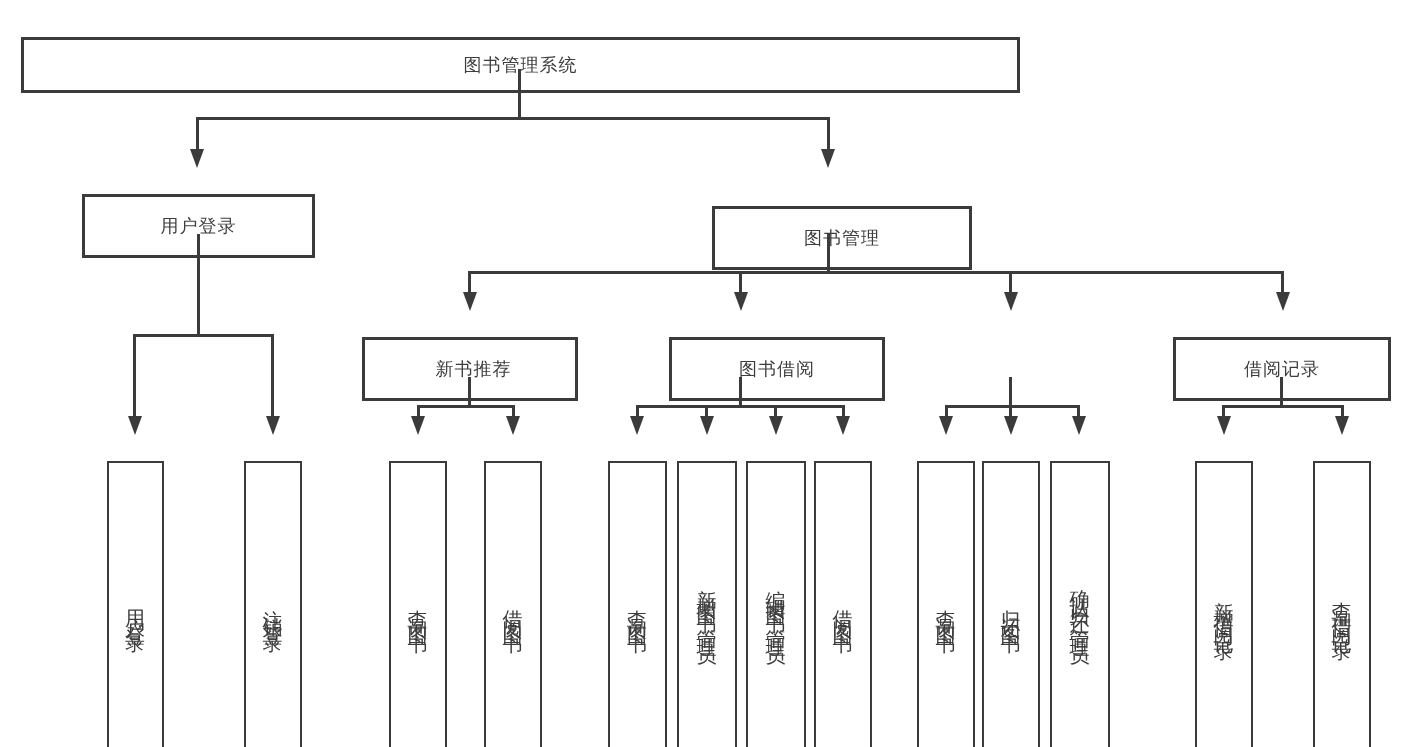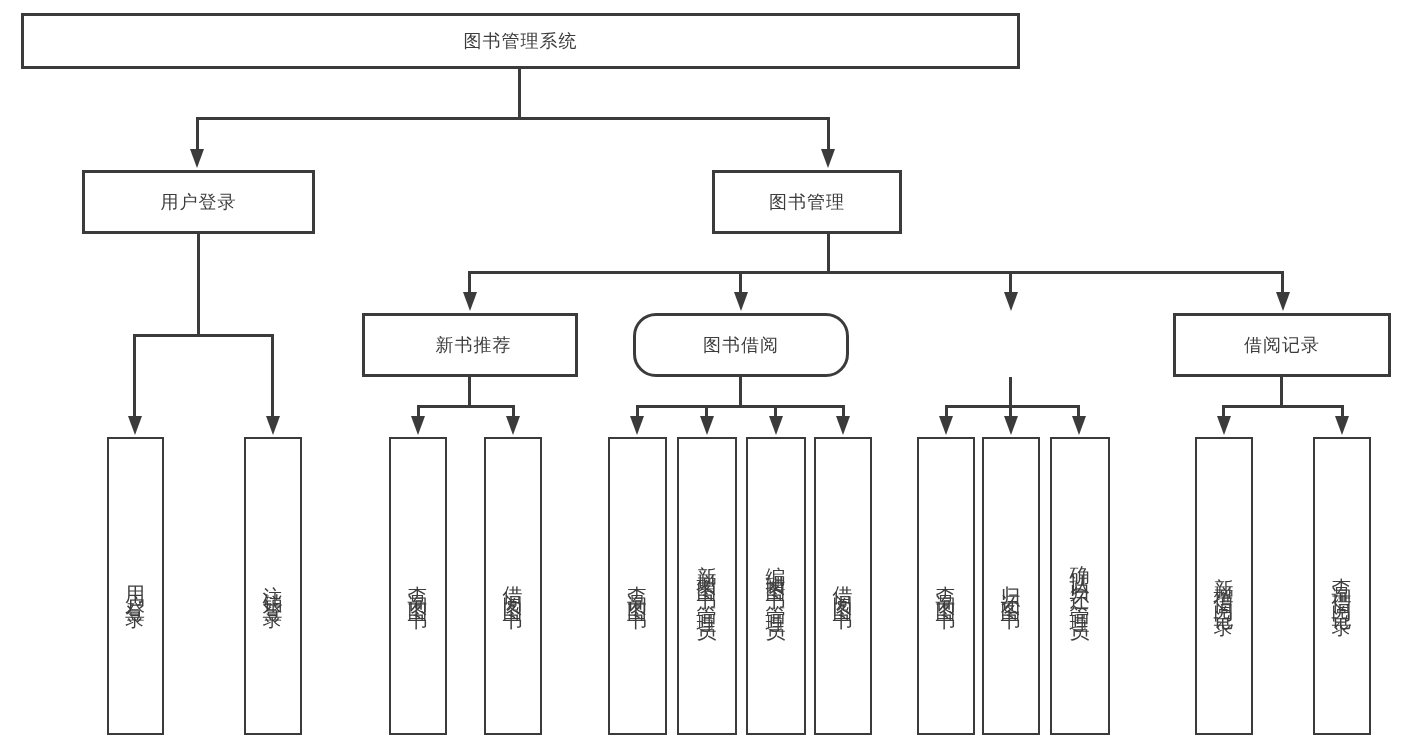--- a/index.html
+++ b/index.html
@@ -17,20 +17,21 @@
   }
   .node {
     position: absolute;
     box-sizing: border-box;
     background: #ffffff;
     border: 3px solid #3b3b3b;
     display: flex;
     align-items: center;
     justify-content: center;
     color: #3d3d3d;
+    margin-top: 24px;
   }
   .hdr {
     font-size: 18px;
     letter-spacing: 1px;
   }
   .leaf {
     border-width: 2px;
     z-index: 2;
   }
   .vtext {
@@ -81,21 +82,21 @@
   <div class="vline" style="left:518px; top:69px; height:51px;"></div>
   <div class="hline" style="left:196px; top:117px; width:634px;"></div>
   <div class="vline" style="left:196px; top:117px; height:35px;"></div>
   <div class="arr" style="left:190px; top:149px;"></div>
   <div class="vline" style="left:827px; top:117px; height:35px;"></div>
   <div class="arr" style="left:821px; top:149px;"></div>
 
   <div class="node hdr" style="left:82px; top:170px; width:233px; height:64px;">
     <span>用户登录</span>
   </div>
-  <div class="node hdr" style="left:712px; top:170px; width:190px; height:64px;">
+  <div class="node hdr" style="left:712px; top:182px; width:260px; height:64px;">
     <span>图书管理</span>
   </div>
 
   <div class="vline" style="left:197px; top:234px; height:102px;"></div>
   <div class="hline" style="left:133px; top:334px; width:141px;"></div>
   <div class="vline" style="left:133px; top:334px; height:84px;"></div>
   <div class="arr" style="left:128px; top:416px;"></div>
   <div class="vline" style="left:271px; top:334px; height:84px;"></div>
   <div class="arr" style="left:266px; top:416px;"></div>
 
@@ -106,21 +107,21 @@
   <div class="vline" style="left:739px; top:271px; height:24px;"></div>
   <div class="arr" style="left:734px; top:292px;"></div>
   <div class="vline" style="left:1009px; top:271px; height:24px;"></div>
   <div class="arr" style="left:1004px; top:292px;"></div>
   <div class="vline" style="left:1281px; top:271px; height:24px;"></div>
   <div class="arr" style="left:1276px; top:292px;"></div>
 
   <div class="node hdr" style="left:362px; top:313px; width:216px; height:64px;padding-left:7px;">
     <span>新书推荐</span>
   </div>
-  <div class="node hdr" style="left:633px; top:313px; width:216px; height:64px;border-radius:23px;">
+  <div class="node hdr" style="left:669px; top:313px; width:216px; height:64px;">
     <span>图书借阅</span>
   </div>
   <div class="node hdr" style="left:1173px; top:313px; width:218px; height:64px;">
     <span>借阅记录</span>
   </div>
 
   <div class="vline" style="left:468px; top:377px; height:31px;"></div>
   <div class="hline" style="left:417px; top:405px; width:98px;"></div>
   <div class="vline" style="left:417px; top:405px; height:14px;"></div>
   <div class="arr" style="left:411px; top:416px;"></div>

